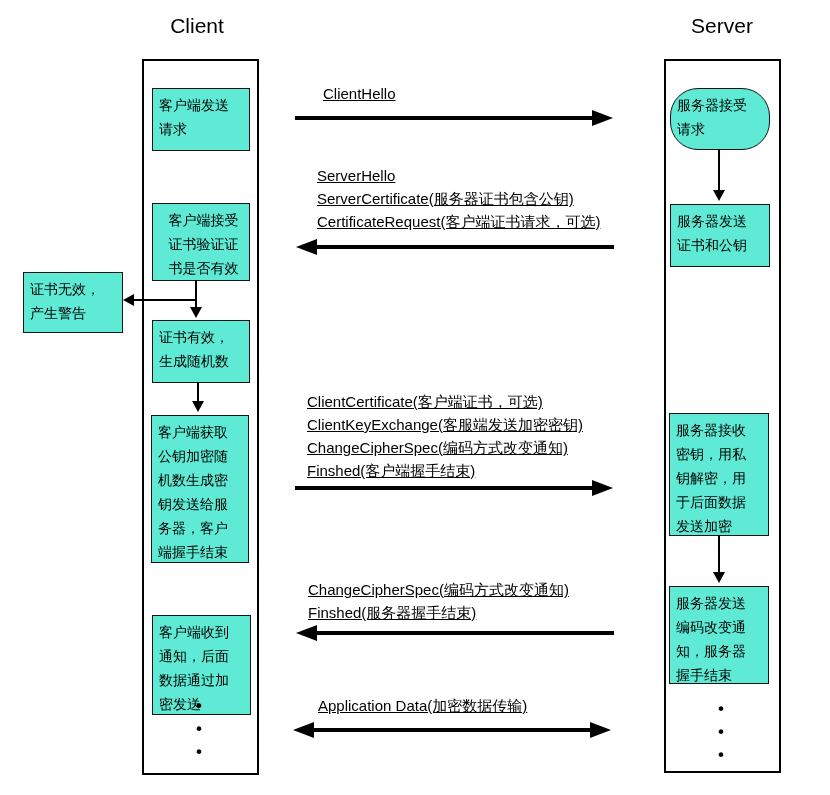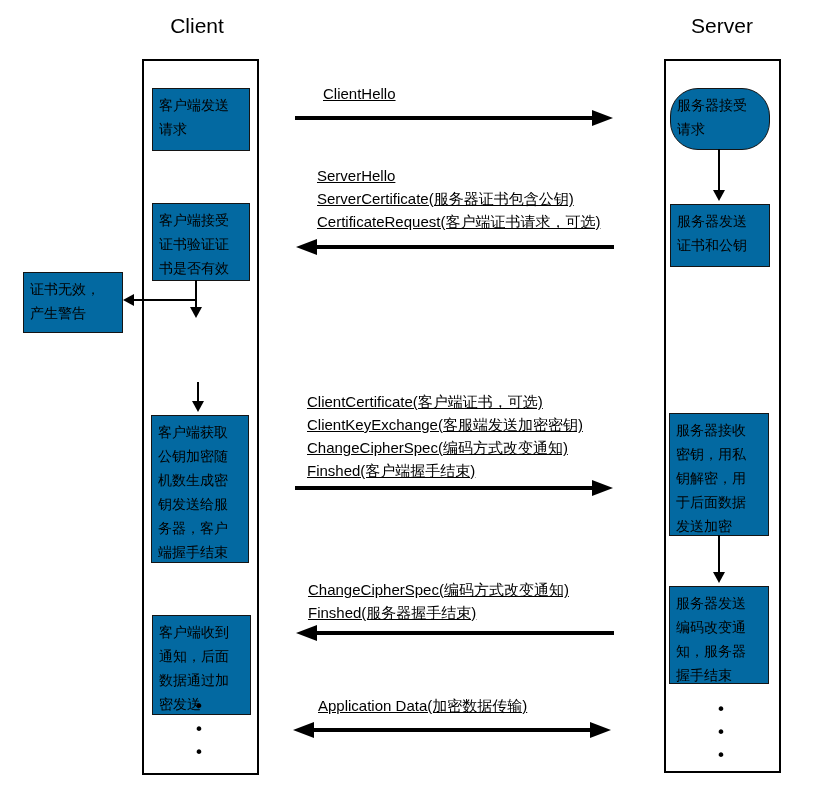--- a/index.html
+++ b/index.html
@@ -7,21 +7,21 @@
     position:relative; width:830px; height:795px; background:#ffffff;
     color:#000; font-family:"DejaVu Sans","Liberation Sans",sans-serif;
     overflow:hidden;
   }
   .title {
     position:absolute; font-size:21px; text-align:center;
     font-family:"Liberation Sans","DejaVu Sans",sans-serif;
   }
   .lane { position:absolute; border:2px solid #000; background:#fff; box-sizing:border-box; }
   .nodebox {
-    position:absolute; border:1px solid #141414; background:#0369a1;
+    position:absolute; border:1px solid #141414; background:#5eead4;
     font-size:14px; line-height:24px; padding:4px 1px 0 6px;
     white-space:pre-line; box-sizing:border-box; overflow:hidden;
   }
   .msg-label {
     position:absolute; font-size:15px; line-height:23px; white-space:pre-line;
     font-family:"Liberation Sans","DejaVu Sans",sans-serif;
     text-decoration:underline;
   }
   .harrow { position:absolute; height:4px; background:#000; }
   .harrow.head-right::after {
@@ -52,23 +52,25 @@
 <div class="canvas">
 
   <div class="title" style="left:147px; top:14px; width:100px;">Client</div>
   <div class="title" style="left:672px; top:14px; width:100px;">Server</div>
 
   <div class="lane" style="left:142px; top:59px; width:117px; height:716px;"></div>
   <div class="lane" style="left:664px; top:59px; width:117px; height:714px;"></div>
 
   <div class="nodebox" style="left:152px; top:88px; width:98px; height:63px;">客户端发送
 请求</div>
-  <div class="nodebox" style="left:152px; top:203px; width:98px; height:78px;">客户端接受
+  <div class="nodebox" style="left:152px; top:203px; width:98px; height:78px;text-align:center;">客户端接受
 证书验证证
 书是否有效</div>
+  <div class="nodebox" style="left:152px; top:320px; width:98px; height:63px;">证书有效，
+生成随机数</div>
   <div class="nodebox" style="left:151px; top:415px; width:98px; height:148px;">客户端获取
 公钥加密随
 机数生成密
 钥发送给服
 务器，客户
 端握手结束</div>
   <div class="nodebox" style="left:152px; top:584px; width:99px; height:100px;margin-top:31px;">客户端收到
 通知，后面
 数据通过加
 密发送</div>

